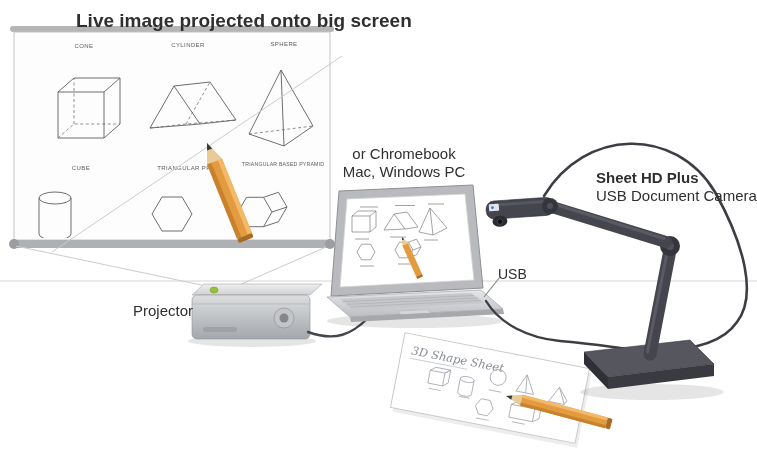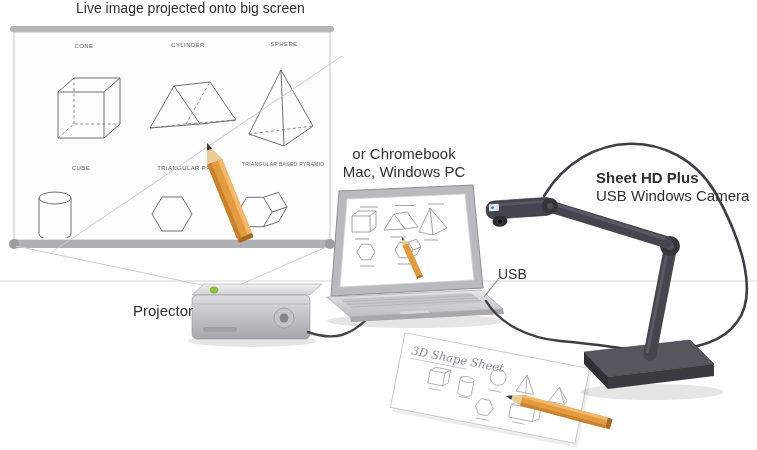--- a/index.html
+++ b/index.html
@@ -1,20 +1,20 @@
 <!DOCTYPE html>
 <html><head>
 <meta charset="utf-8">
 <style>
   html,body{margin:0;padding:0;background:#ffffff;}
   .stage{position:relative;width:757px;height:450px;background:#ffffff;overflow:hidden;
          font-family:"Liberation Sans",sans-serif;}
   .stage svg{position:absolute;left:0;top:0;}
   .lbl{position:absolute;color:#2f2f2f;white-space:nowrap;}
-  .lbl.caption{left:76px;top:0;font-size:14px;}
+  .lbl.caption{left:76px;top:10px;font-size:19px;font-weight:bold;}
   .lbl.laptop{left:338px;top:145px;width:132px;text-align:center;font-size:15px;line-height:18px;}
   .lbl.ziggi-name{left:596px;top:169px;font-size:15px;font-weight:bold;}
   .lbl.ziggi-desc{left:596px;top:187px;font-size:15px;}
   .lbl.usb{left:498px;top:260px;font-size:14px;margin-top:6px;}
   .lbl.projector{left:133px;top:302px;font-size:15px;text-align:center;}
   .screen-caps{font-family:"Liberation Sans",sans-serif;font-size:6px;letter-spacing:.4px;fill:#5c5c5c;}
   .screen-caps.long{font-size:5.2px;letter-spacing:.2px;}
   .paper-title{font-family:"DejaVu Serif",serif;font-style:italic;font-size:11.5px;fill:#868b94;}
 </style>
 </head>
@@ -190,17 +190,17 @@
     <circle cx="550" cy="206" r="3" fill="#50505a"></circle>
   </g>
 </svg>
 
 <div class="lbl caption">Live image projected onto big screen</div>
 <div class="lbl laptop">
   <div>or Chromebook</div>
   <div>Mac, Windows PC</div>
 </div>
 <div class="lbl ziggi-name">Sheet HD Plus</div>
-<div class="lbl ziggi-desc">USB Windows Camera</div>
+<div class="lbl ziggi-desc">USB Document Camera</div>
 <div class="lbl usb">USB</div>
 <div class="lbl projector">Projector</div>
 
 </div>
 
 </body></html>

